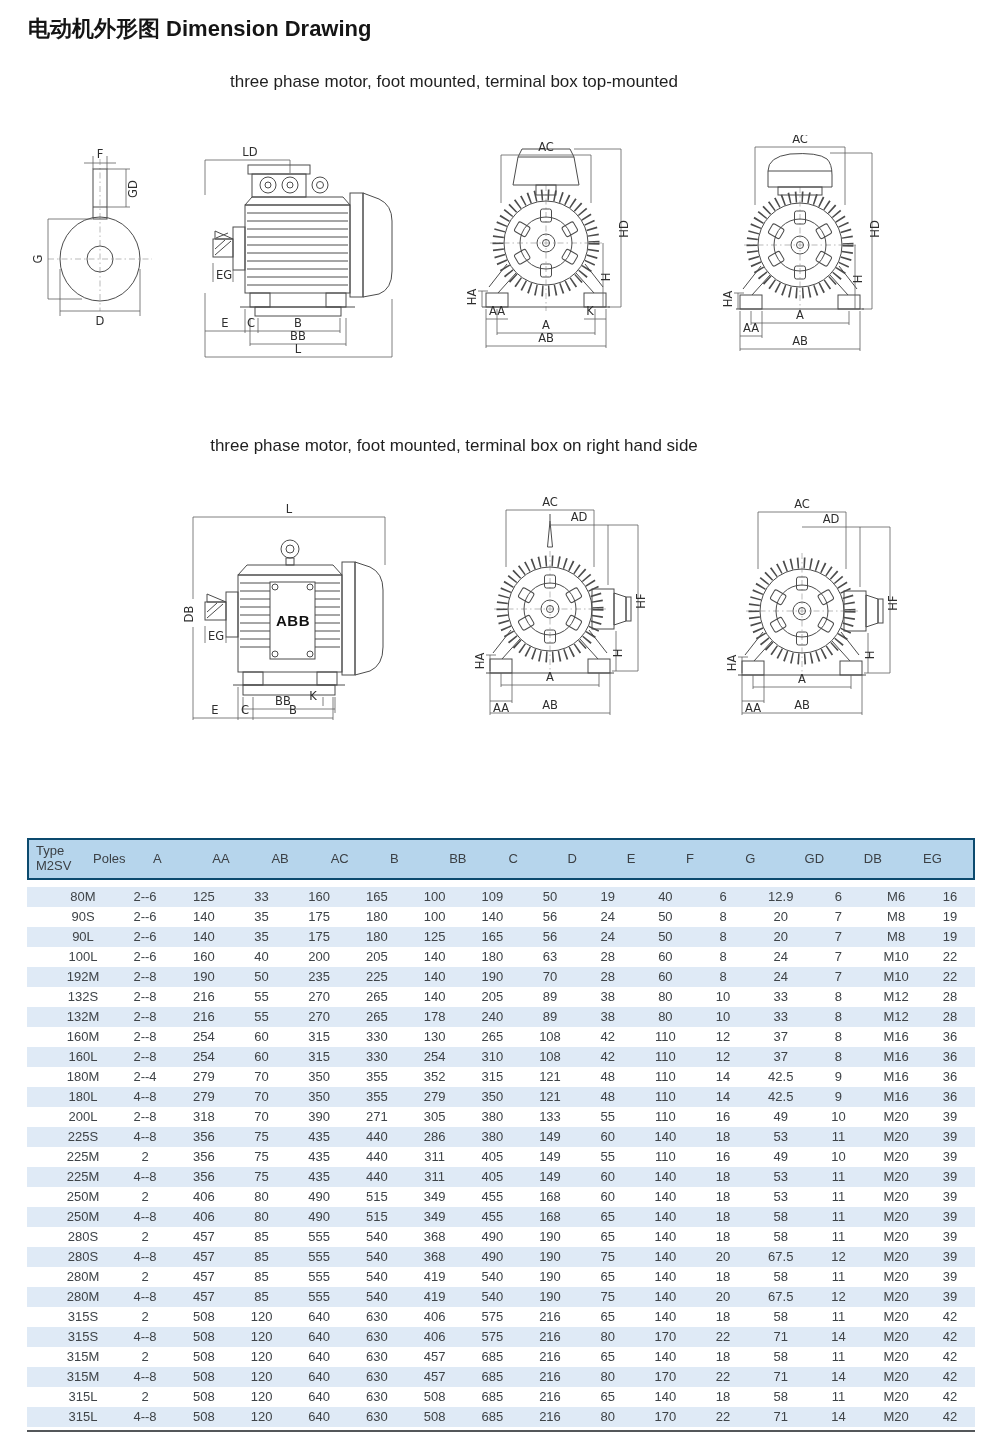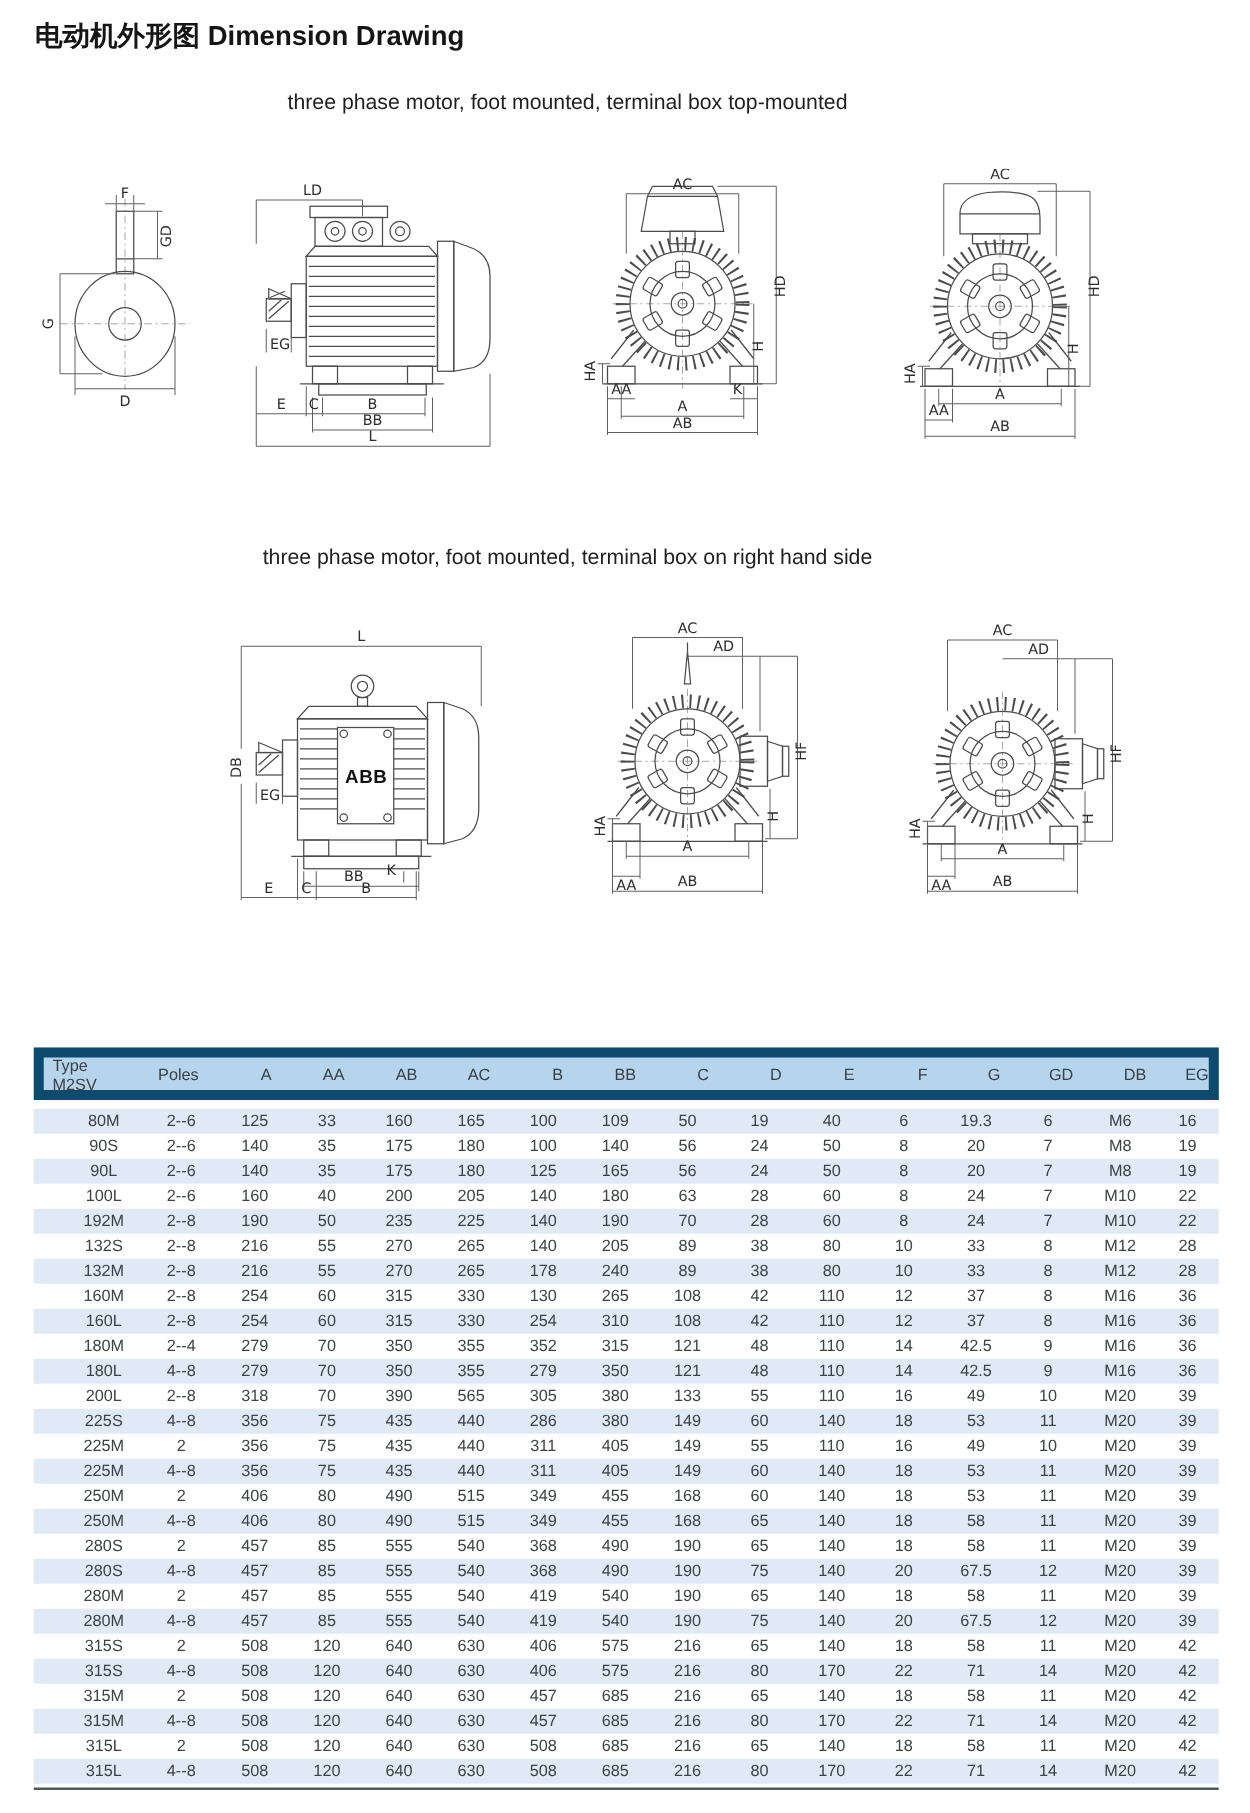--- a/index.html
+++ b/index.html
@@ -20,22 +20,22 @@
   .ln .cl{stroke:#8a8a8a;stroke-width:0.6;stroke-dasharray:6 3 1.5 3;}
   .ln .fins{stroke:#4c4c4c;fill:none;stroke-width:11;stroke-dasharray:1.6 4.9;}
   .ln text{font-family:"DejaVu Sans", sans-serif;font-size:11.5px;fill:#2e2e2e;
            text-anchor:middle;stroke:none;}
   .ln .logo{font-family:"Liberation Sans", sans-serif;font-weight:bold;font-size:15px;
             fill:#111;stroke:none;letter-spacing:0.5px;}
   
   .table-wrap{position:absolute;left:27px;top:838px;width:948px;
               --cols:64px 60px repeat(13, 1fr) 50px;}
   .thead{display:grid;grid-template-columns:var(--cols);background:#b6d5ec;
-         border:8px solid #0c4a6e;height:42px;align-items:center;box-sizing:border-box;}
-  .hcell{text-align:right;font-size:13px;color:#3b4045;white-space:pre-line;line-height:1.15;}
+         border:2px solid #0c4a6e;height:42px;align-items:center;box-sizing:border-box;}
+  .hcell{text-align:left;font-size:13px;color:#3b4045;white-space:pre-line;line-height:1.15;}
   .hcell:first-child{text-align:left;padding-left:7px;}
   .tgap{height:7px;}
   .trow{display:grid;grid-template-columns:var(--cols);height:20px;line-height:20px;padding-left:24px;}
   .trow:nth-child(odd){background:#dfeaf6;}
   .tcell{text-align:center;font-size:13px;color:#3e4347;}
   .tbottom-rule{border-top:2px solid #54575a;margin-top:3px;}
 </style>
 </head>
 <body>
 
@@ -386,21 +386,21 @@
           <div class="tcell">125</div>
           <div class="tcell">33</div>
           <div class="tcell">160</div>
           <div class="tcell">165</div>
           <div class="tcell">100</div>
           <div class="tcell">109</div>
           <div class="tcell">50</div>
           <div class="tcell">19</div>
           <div class="tcell">40</div>
           <div class="tcell">6</div>
-          <div class="tcell">19.3</div>
+          <div class="tcell">12.9</div>
           <div class="tcell">6</div>
           <div class="tcell">M6</div>
           <div class="tcell">16</div>
         </div>
         <div class="trow">
           <div class="tcell">90S</div>
           <div class="tcell">2--6</div>
           <div class="tcell">140</div>
           <div class="tcell">35</div>
           <div class="tcell">175</div>
@@ -577,21 +577,21 @@
           <div class="tcell">9</div>
           <div class="tcell">M16</div>
           <div class="tcell">36</div>
         </div>
         <div class="trow">
           <div class="tcell">200L</div>
           <div class="tcell">2--8</div>
           <div class="tcell">318</div>
           <div class="tcell">70</div>
           <div class="tcell">390</div>
-          <div class="tcell">565</div>
+          <div class="tcell">271</div>
           <div class="tcell">305</div>
           <div class="tcell">380</div>
           <div class="tcell">133</div>
           <div class="tcell">55</div>
           <div class="tcell">110</div>
           <div class="tcell">16</div>
           <div class="tcell">49</div>
           <div class="tcell">10</div>
           <div class="tcell">M20</div>
           <div class="tcell">39</div>

